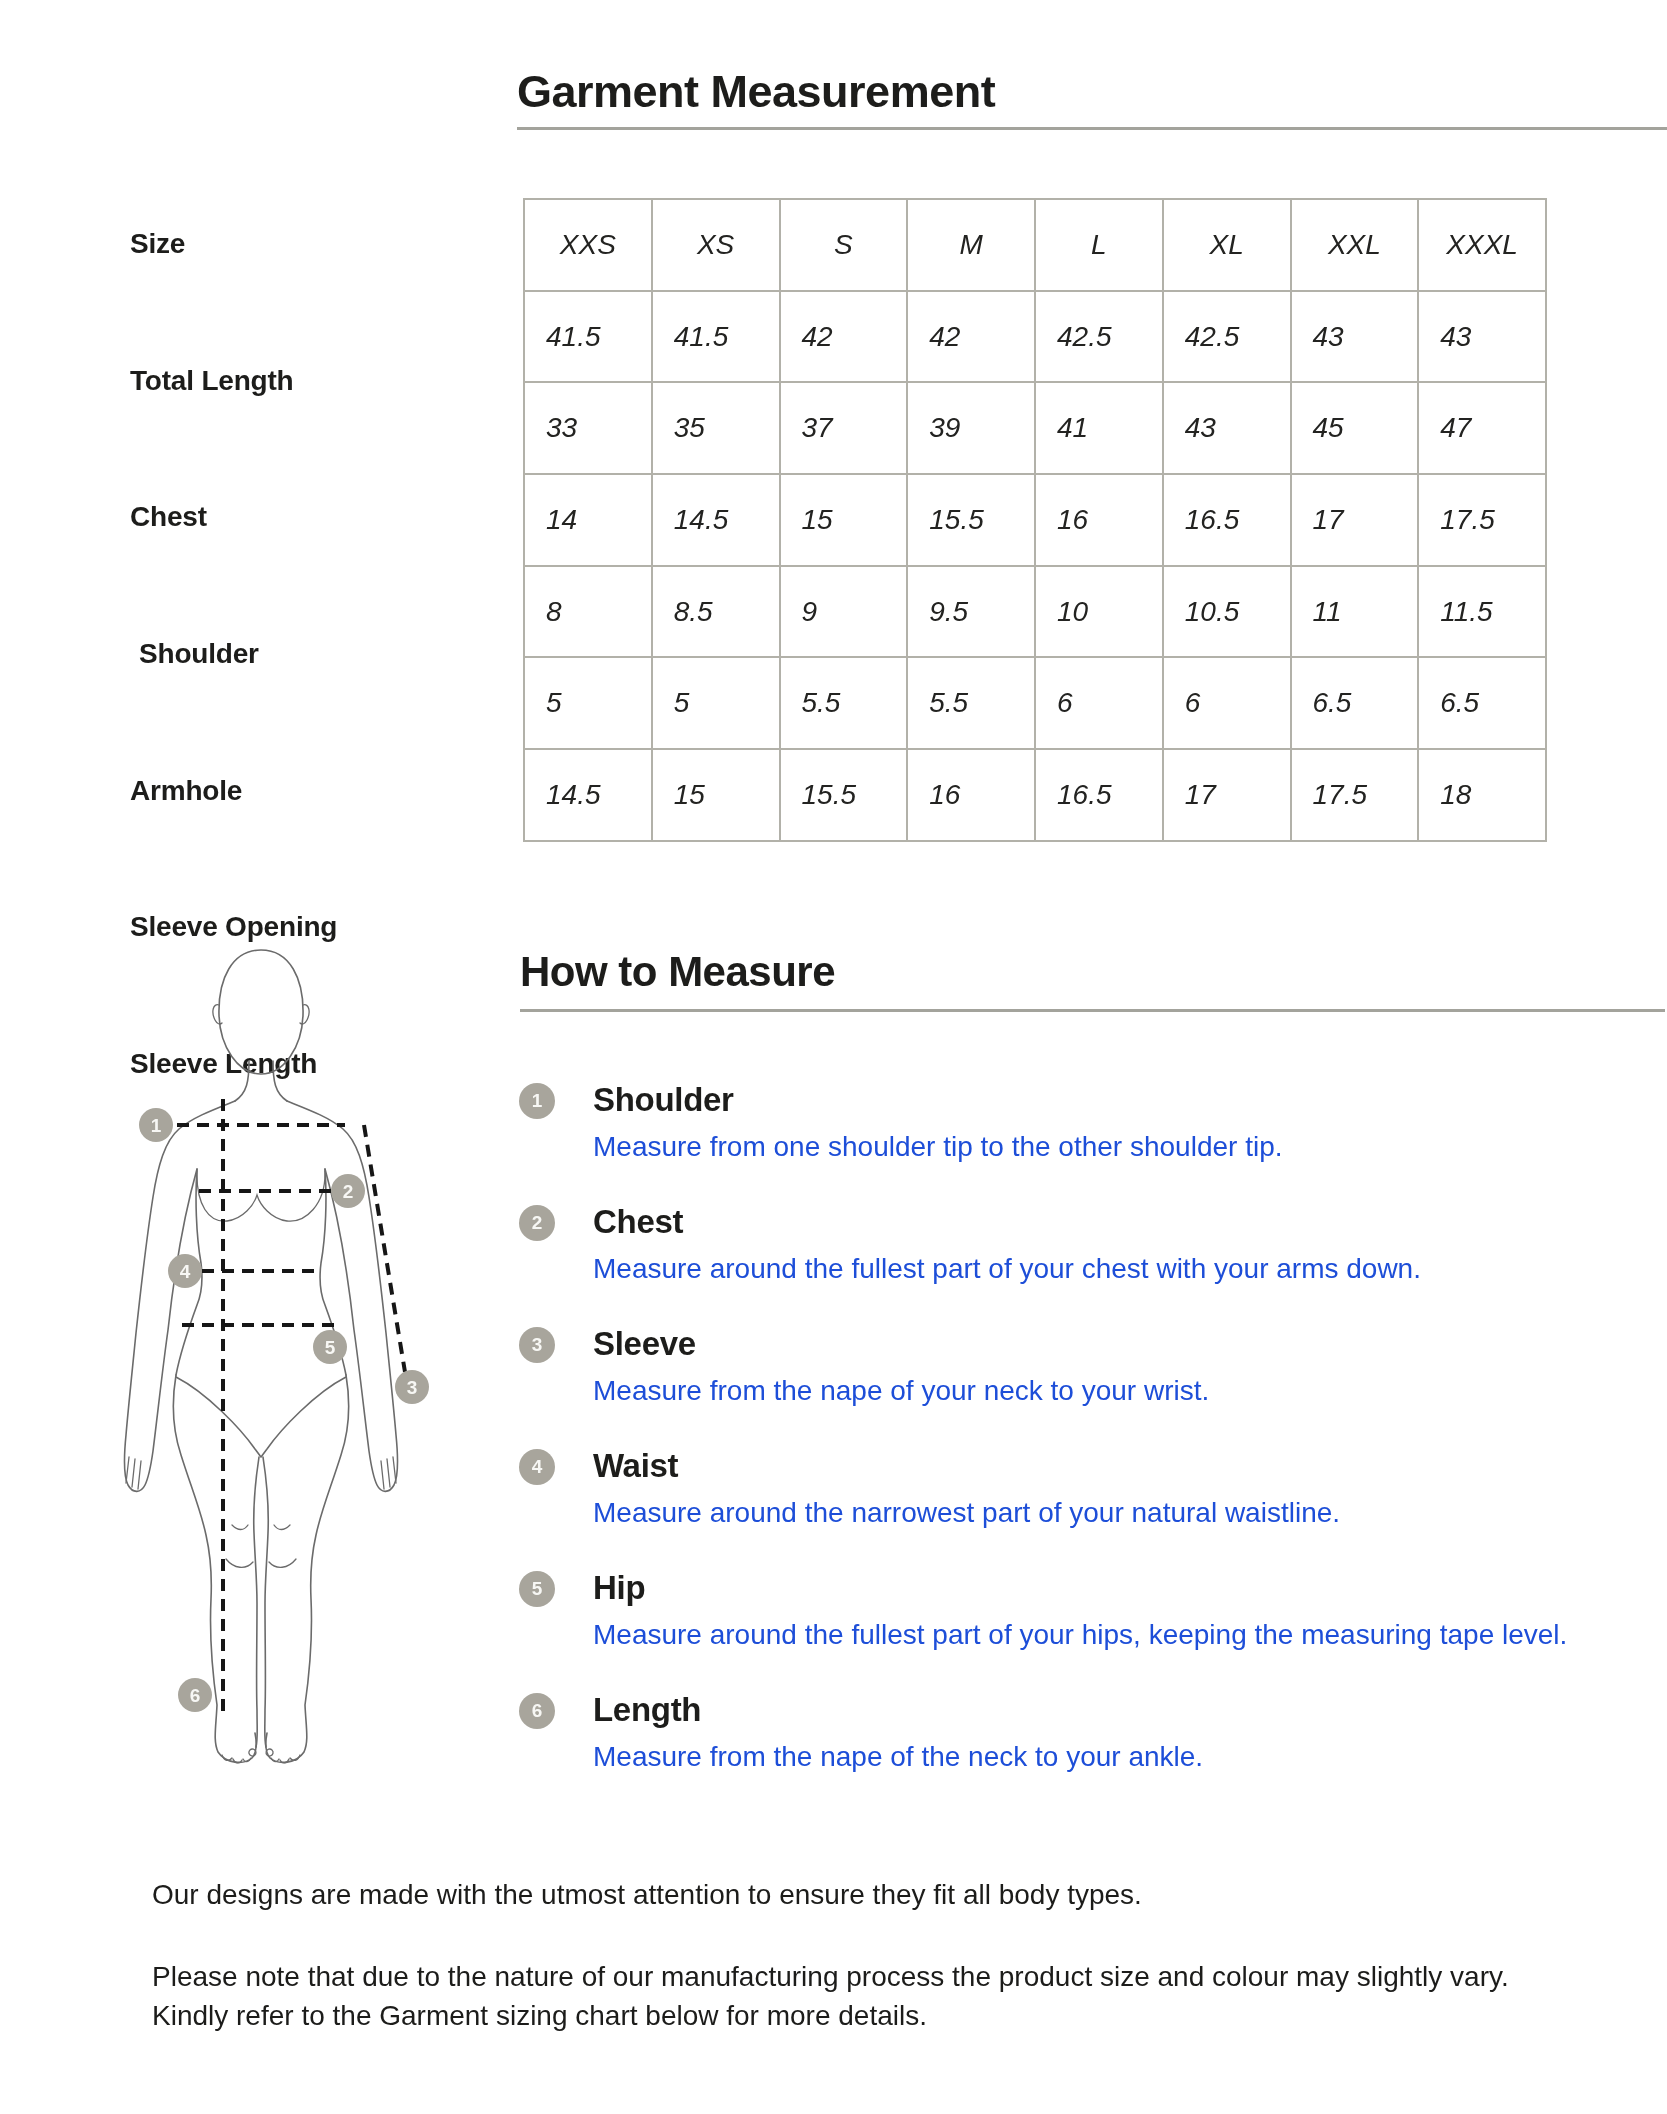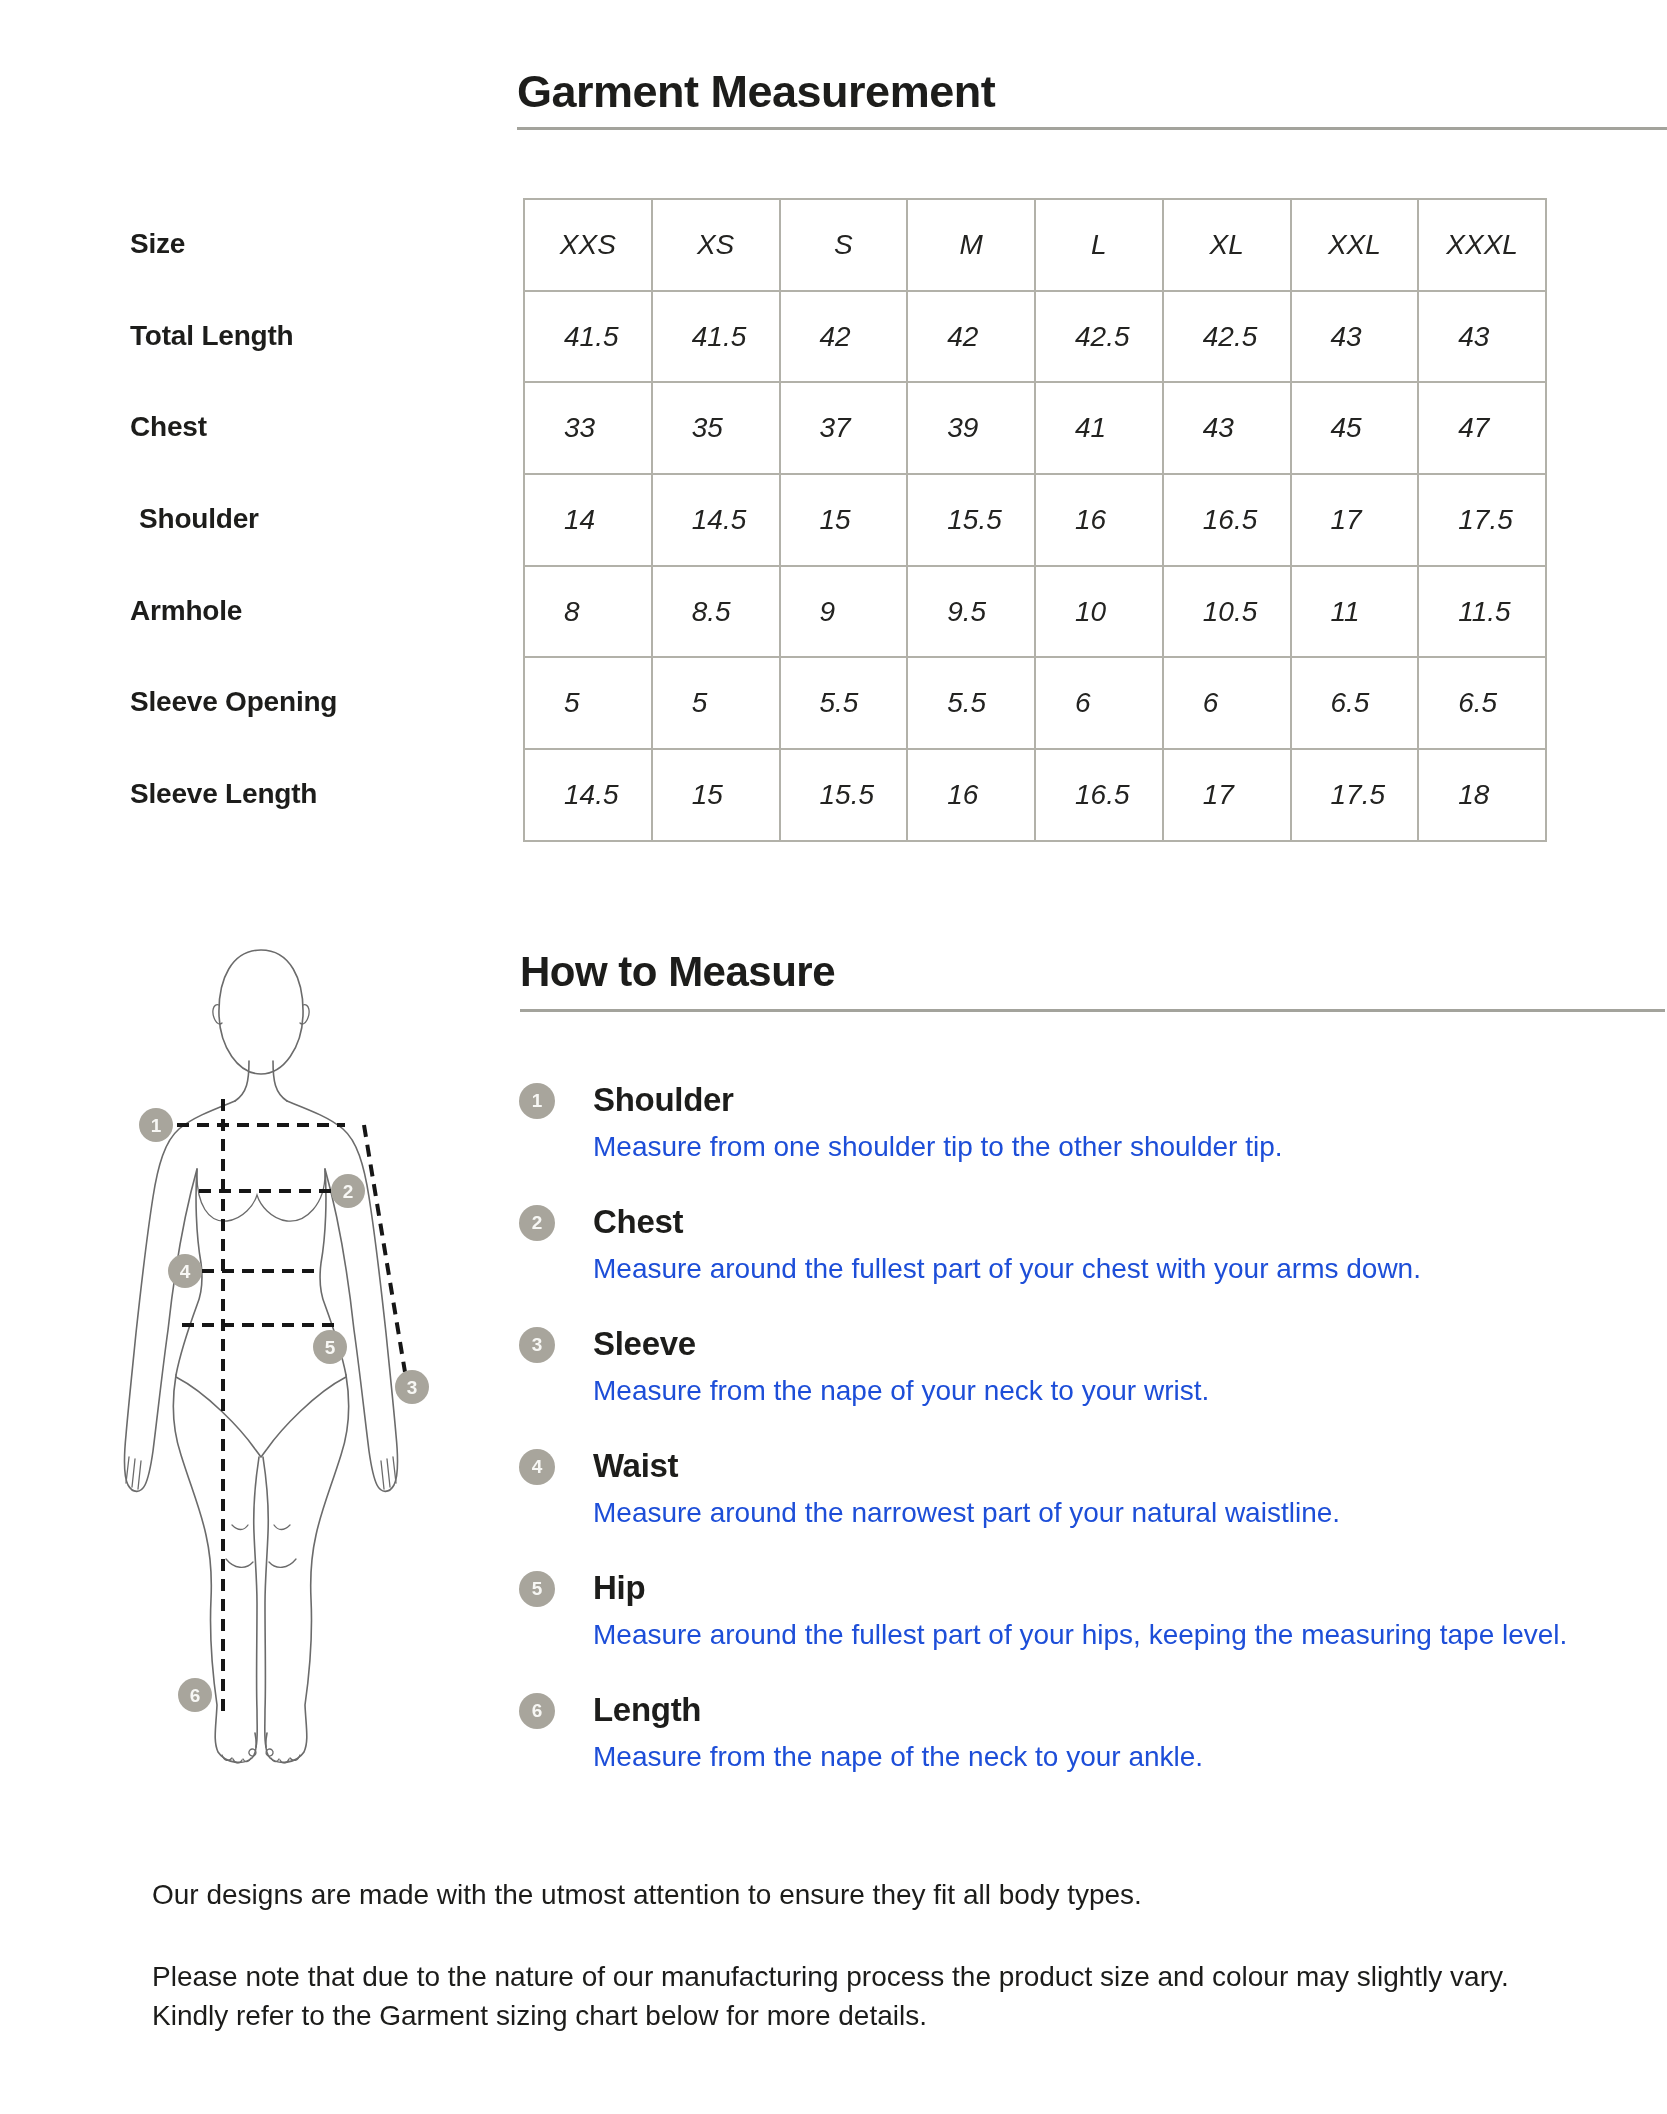--- a/index.html
+++ b/index.html
@@ -15,27 +15,27 @@
   body{font-family:"Liberation Sans","DejaVu Sans",sans-serif;color:var(--text);}
   .page{position:relative;width:1667px;height:2114px;background:#ffffff;overflow:hidden;}
 
   
   .main-title{position:absolute;left:517px;top:66px;font-size:45px;font-weight:700;letter-spacing:-0.5px;}
   .title-rule{position:absolute;left:517px;top:127px;width:1150px;height:3px;background:var(--rule);}
   .howto-title{position:absolute;left:520px;top:948px;font-size:42px;font-weight:700;letter-spacing:-0.5px;}
   .howto-rule{position:absolute;left:520px;top:1009px;width:1145px;height:3px;background:var(--rule);}
 
   
-  .labels-col{position:absolute;left:130px;top:198px;width:380px;display:grid;grid-auto-rows:91.71px;}
+  .labels-col{position:absolute;left:130px;top:198px;width:380px;display:grid;grid-auto-rows:91.71px;gap:45px;}
   .label-row{display:flex;align-items:center;font-size:28px;font-weight:700;letter-spacing:-0.2px;}
   .label-row.indent{padding-left:9px;}
   table.size-table{position:absolute;left:523px;top:198px;width:1024px;height:642px;border-collapse:collapse;table-layout:fixed;}
   table.size-table th,table.size-table td{border:2px solid var(--table-border);font-size:28px;font-weight:500;color:#232321;height:91.7px;vertical-align:middle;font-style:italic;}
   table.size-table th{text-align:center;}
-  table.size-table td{text-align:left;padding-left:39px;}
+  table.size-table td{text-align:left;padding-left:21px;}
 
   
   .items{position:absolute;left:519px;top:1081px;display:flex;flex-direction:column;}
   .item{display:flex;flex-direction:row;height:122px;}
   .badge{width:36px;height:36px;border-radius:50%;background:var(--marker);color:#f7f7f4;
          font-size:19px;font-weight:700;display:flex;align-items:center;justify-content:center;
          margin-top:2px;flex:0 0 36px;}
   .item-text{margin-left:38px;}
   .item-title{font-size:33px;font-weight:700;line-height:38px;letter-spacing:-0.3px;}
   .item-desc{font-size:28px;line-height:36px;margin-top:10px;color:#1d4ed8;}

